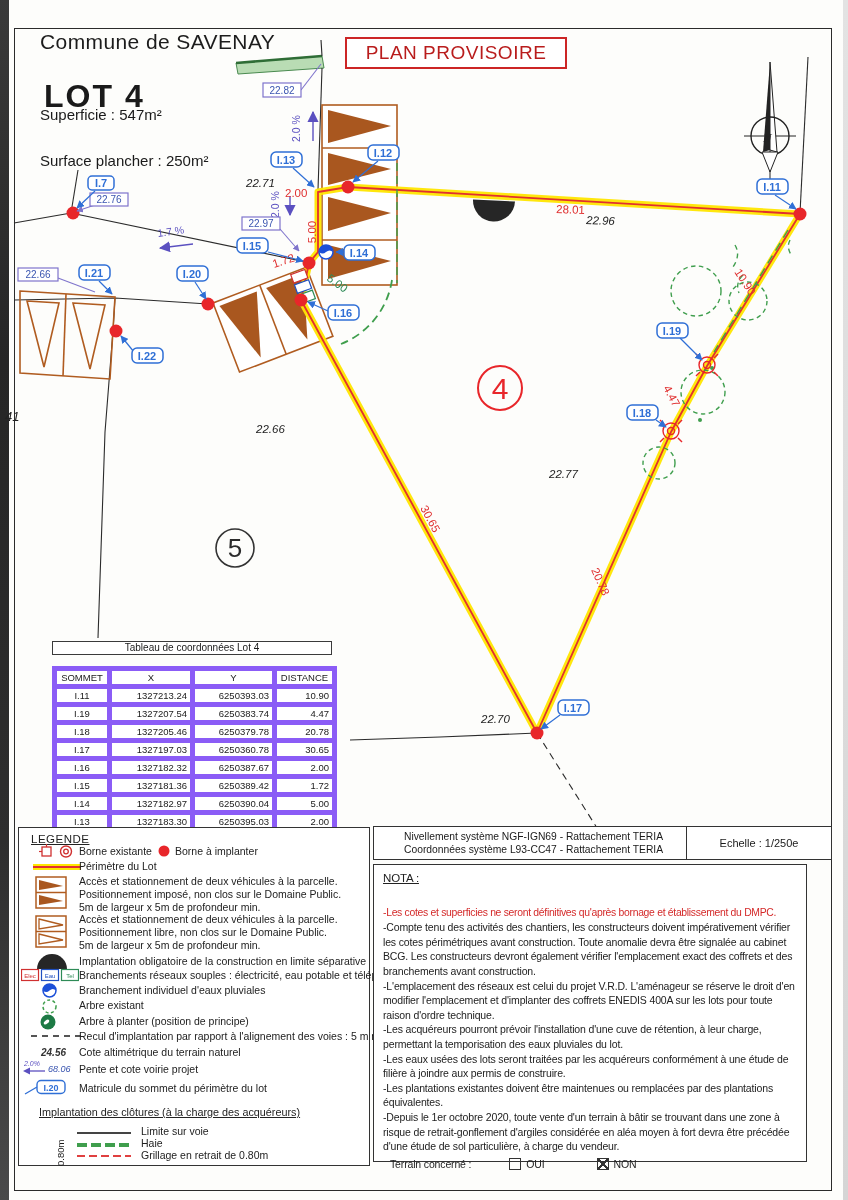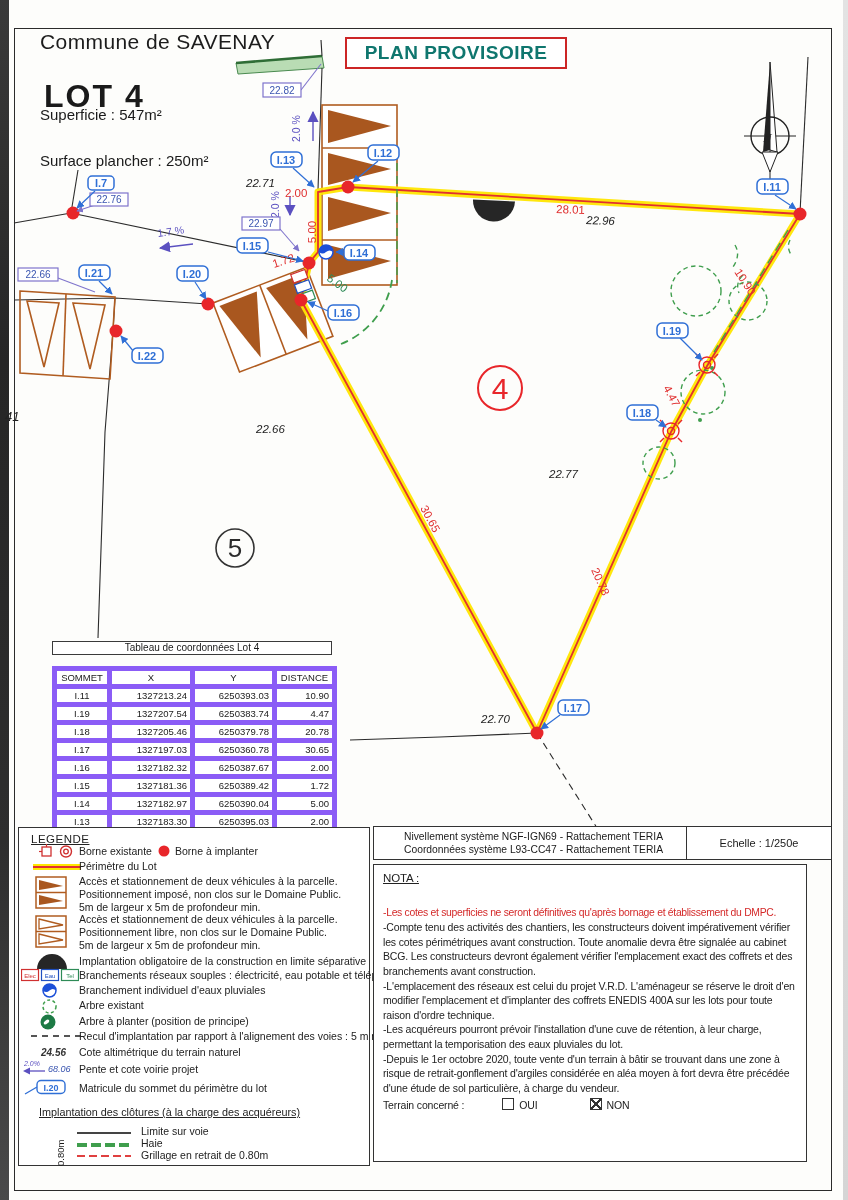--- a/index.html
+++ b/index.html
@@ -7,21 +7,21 @@
   .scan-left{position:absolute;left:0;top:0;width:9px;height:1200px;background:linear-gradient(180deg,#3a3a3a,#262626 30%,#2e2e2e 70%,#4a4a4a);}
   .scan-right{position:absolute;right:0;top:0;width:5px;height:1200px;background:linear-gradient(180deg,#e3e3e3,#d5d5d5);}
   .border-box{position:absolute;left:14px;top:28px;width:818px;height:1163px;border:1.6px solid #2b2b2b;box-sizing:border-box;}
   .plan-svg{position:absolute;left:0;top:0;font-family:"Liberation Sans",sans-serif;}
 
   .hdr-commune{position:absolute;left:40px;top:30px;font-size:21px;color:#1c1c1c;letter-spacing:.4px;}
   .hdr-lot{position:absolute;left:44px;top:78px;font-size:32px;font-weight:bold;letter-spacing:2px;}
   .hdr-sup{position:absolute;left:40px;top:106px;font-size:15px;}
   .hdr-pl{position:absolute;left:40px;top:152px;font-size:15px;}
   .stamp{position:absolute;left:345px;top:37px;width:222px;height:32px;border:2.2px solid #cc2525;box-sizing:border-box;
-         display:flex;align-items:center;justify-content:center;font-size:19px;font-weight:bold;color:#0f766e;letter-spacing:.5px;background:#fff;}
+         display:flex;align-items:center;justify-content:center;font-size:19px;font-weight:normal;color:#b91c1c;letter-spacing:.5px;background:#fff;}
 
   .tbl-title{position:absolute;left:52px;top:641px;width:280px;height:14px;border:1px solid #3a3a3a;box-sizing:border-box;
              text-align:center;font-size:10px;line-height:12px;background:#fff;}
   .coord-table{position:absolute;left:52px;top:666px;border-collapse:collapse;background:#fff;}
   .coord-table th,.coord-table td{border:5px solid #8b5cf6;font-size:9.5px;font-weight:normal;height:13px;padding:0 3px;white-space:nowrap;}
   .coord-table th{text-align:center;}
   .coord-table td.num{text-align:right;}
   .coord-table td.som{text-align:center;}
   .coord-table td.foot{text-align:center;font-size:10px;height:15px;}
 
@@ -40,21 +40,21 @@
   .clot-offset{position:absolute;font-size:9.5px;transform:rotate(-90deg);transform-origin:left top;}
   .line-voie{width:54px;height:0;border-top:2.2px solid #444;}
   .line-haie{width:54px;height:3.5px;background:repeating-linear-gradient(90deg,#3f9e4d 0 10px,transparent 10px 14px);}
   .line-grill{width:54px;height:2.2px;background:repeating-linear-gradient(90deg,#e04040 0 8px,transparent 8px 12px);}
 
   .nota-box{position:absolute;left:373px;top:864px;width:434px;height:298px;border:1.3px solid #333;box-sizing:border-box;background:#fff;
             padding:6px 9px;font-size:10.5px;line-height:14.6px;letter-spacing:-0.15px;color:#222;}
   .nota-title{display:inline-block;text-decoration:underline;font-size:11.5px;margin-bottom:20px;}
   .nota-warning{color:#d42a2a;white-space:nowrap;font-size:10.4px;letter-spacing:-0.3px;}
   .nota-p{margin:0;}
-  .terrain-row{display:flex;margin-top:3px;}
+  .terrain-row{display:flex;align-items:center;margin-top:3px;margin-left:7px;}
   .terrain-row .gap1{width:38px;} .terrain-row .gap2{width:52px;}
   .cb{display:inline-block;width:10px;height:10px;border:1.4px solid #333;margin-right:5px;box-sizing:content-box;}
   .cb-x{background:linear-gradient(45deg,transparent 43%,#333 43% 57%,transparent 57%),linear-gradient(-45deg,transparent 43%,#333 43% 57%,transparent 57%);}
 </style>
 </head>
 <body>
 
 <div class="page">
   <div class="scan-left"></div>
   <div class="scan-right"></div>
@@ -497,20 +497,22 @@
     <div class="lg line-grill" style="left:58px;top:327px"></div>
     <div class="lg" style="left:122px;top:321px">Grillage en retrait de 0.80m</div>
   </div>
 
   <div class="nota-box">
     <span class="nota-title">NOTA :</span>
     <div class="nota-warning">-Les cotes et superficies ne seront définitives qu'après bornage et établissement du DMPC.</div>
     <p class="nota-p">-Compte tenu des activités des chantiers, les constructeurs doivent impérativement vérifier les cotes périmétriques avant construction. Toute anomalie devra être signalée au cabinet BCG. Les constructeurs devront également vérifier l'emplacement exact des coffrets et des branchements avant construction.</p>
     <p class="nota-p">-L'emplacement des réseaux est celui du projet V.R.D. L'aménageur se réserve le droit d'en modifier l'emplacement et d'implanter des coffrets ENEDIS 400A sur les lots pour toute raison d'ordre technique.</p>
     <p class="nota-p">-Les acquéreurs pourront prévoir l'installation d'une cuve de rétention, à leur charge, permettant la temporisation des eaux pluviales du lot.</p>
+    <p class="nota-p">-Les eaux usées des lots seront traitées par les acquéreurs conformément à une étude de filière à joindre aux permis de construire.</p>
+    <p class="nota-p">-Les plantations existantes doivent être maintenues ou remplacées par des plantations équivalentes.</p>
     <p class="nota-p">-Depuis le 1er octobre 2020, toute vente d'un terrain à bâtir se trouvant dans une zone à risque de retrait-gonflement d'argiles considérée en aléa moyen à fort devra être précédée d'une étude de sol particulière, à charge du vendeur.</p>
     <div class="terrain-row">
       <span>Terrain concerné :</span>
       <span class="gap1"></span>
       <span class="cb"></span>
       <span>OUI</span>
       <span class="gap2"></span>
       <span class="cb cb-x"></span>
       <span>NON</span>
     </div>

